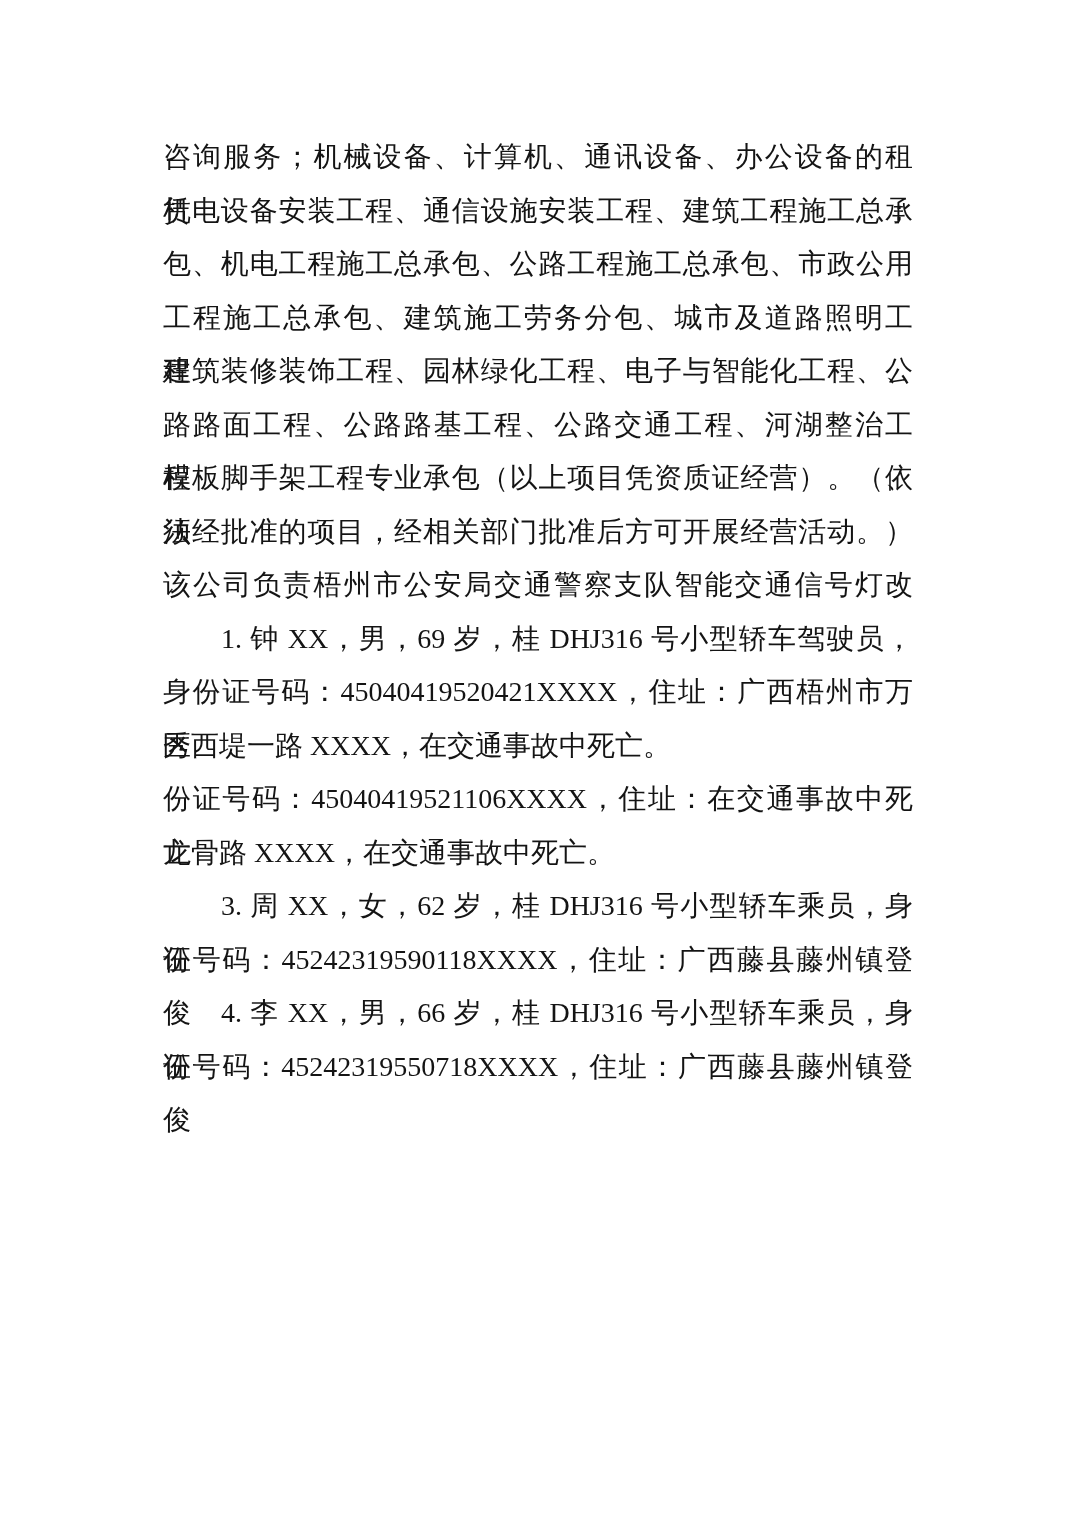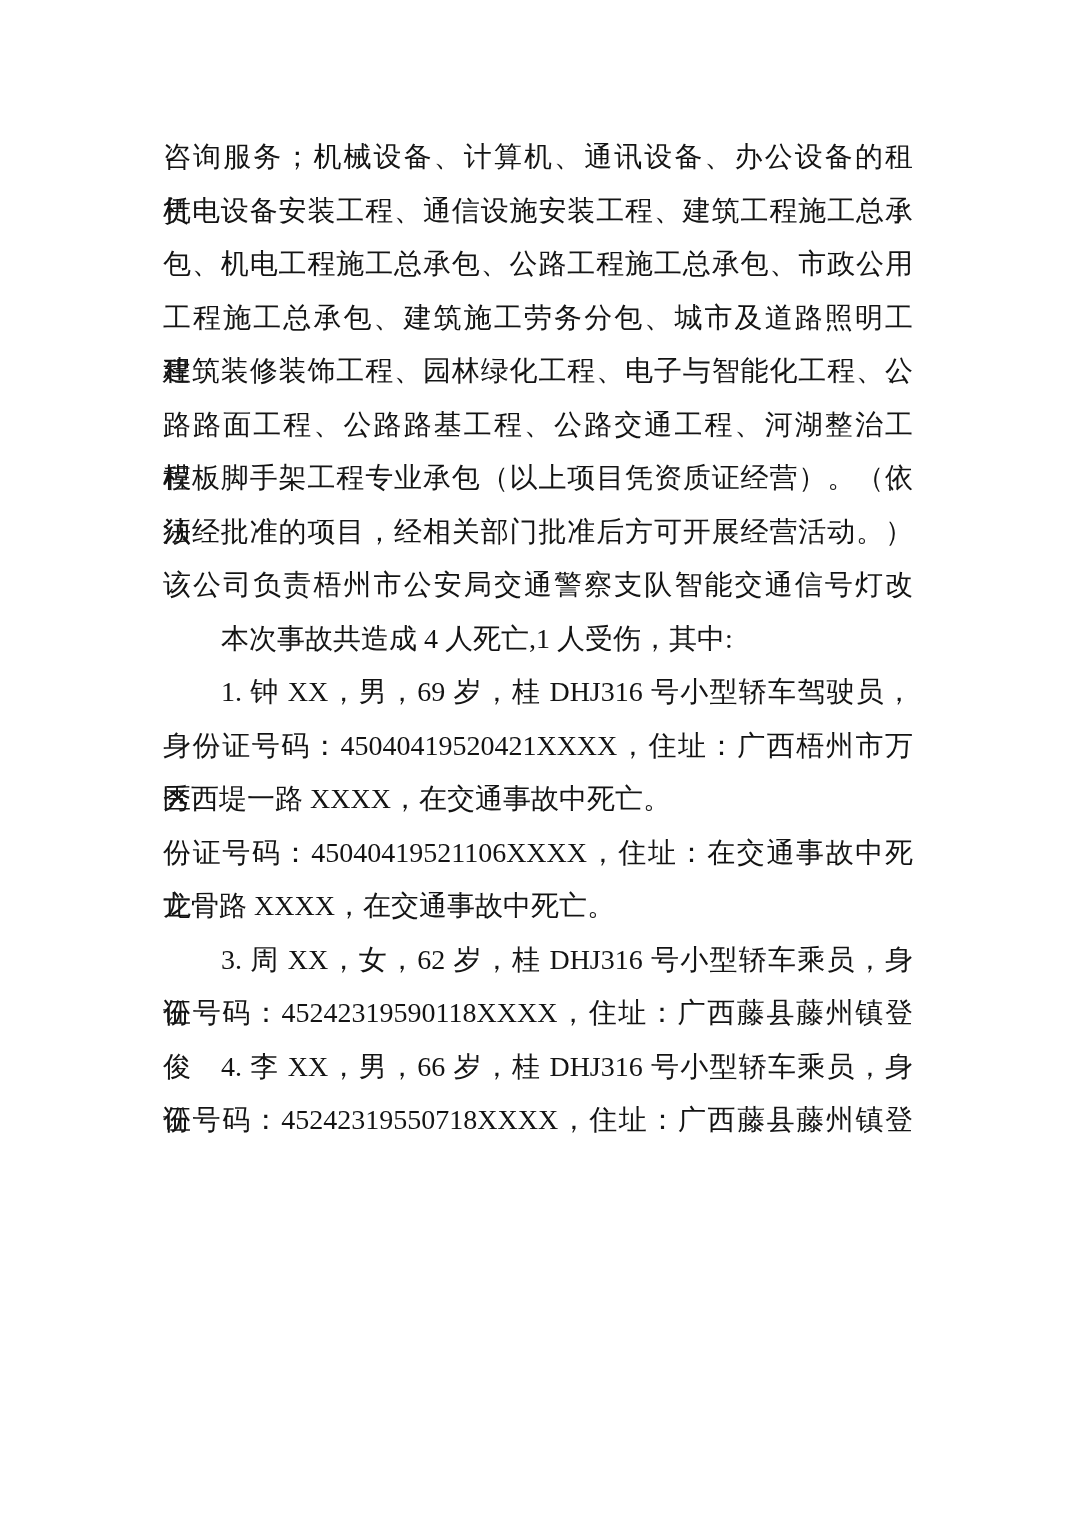--- a/index.html
+++ b/index.html
@@ -58,21 +58,20 @@
   <div class="text-block">
     <div class="line j">咨询服务；机械设备、计算机、通讯设备、办公设备的租赁；</div>
     <div class="line j">机电设备安装工程、通信设施安装工程、建筑工程施工总承</div>
     <div class="line j">包、机电工程施工总承包、公路工程施工总承包、市政公用</div>
     <div class="line j">工程施工总承包、建筑施工劳务分包、城市及道路照明工程、</div>
     <div class="line j">建筑装修装饰工程、园林绿化工程、电子与智能化工程、公</div>
     <div class="line j">路路面工程、公路路基工程、公路交通工程、河湖整治工程、</div>
     <div class="line j">模板脚手架工程专业承包（以上项目凭资质证经营）。（依法</div>
     <div class="line j">须经批准的项目，经相关部门批准后方可开展经营活动。）</div>
     <div class="line j">该公司负责梧州市公安局交通警察支队智能交通信号灯改</div>
-    <div class="line ind">本次事故共造成 4 人死亡,1 人受伤，其中:</div>
     <div class="line ind j">1. 钟 XX，男，69 岁，桂 DHJ316 号小型轿车驾驶员，</div>
     <div class="line j">身份证号码：45040419520421XXXX，住址：广西梧州市万秀</div>
     <div class="line">区西堤一路 XXXX，在交通事故中死亡。</div>
     <div class="line j">份证号码：45040419521106XXXX，住址：在交通事故中死亡</div>
     <div class="line">龙骨路 XXXX，在交通事故中死亡。</div>
     <div class="line ind j">3. 周 XX，女，62 岁，桂 DHJ316 号小型轿车乘员，身份</div>
     <div class="line j">证号码：45242319590118XXXX，住址：广西藤县藤州镇登俊</div>
     <div class="line ind j">4. 李 XX，男，66 岁，桂 DHJ316 号小型轿车乘员，身份</div>
     <div class="line j">证号码：45242319550718XXXX，住址：广西藤县藤州镇登俊</div>
   </div>

